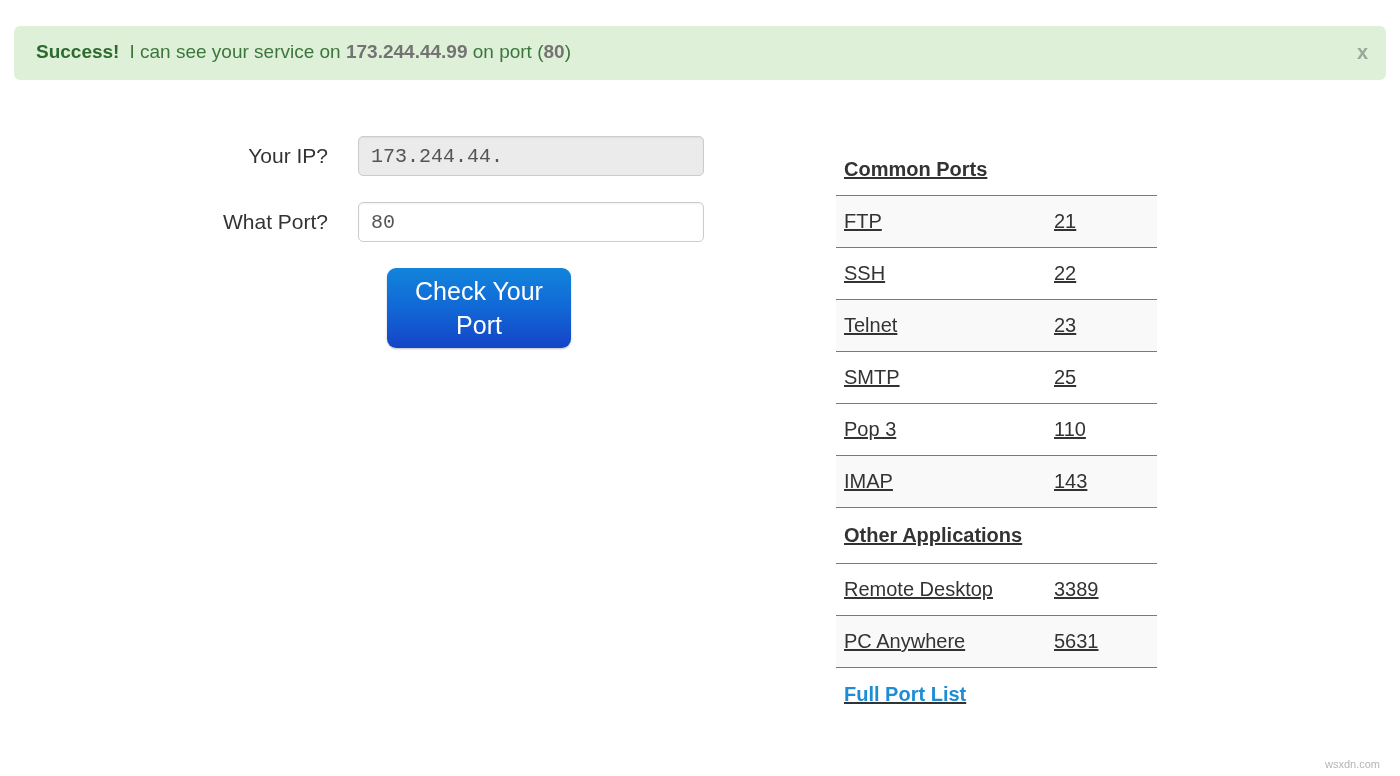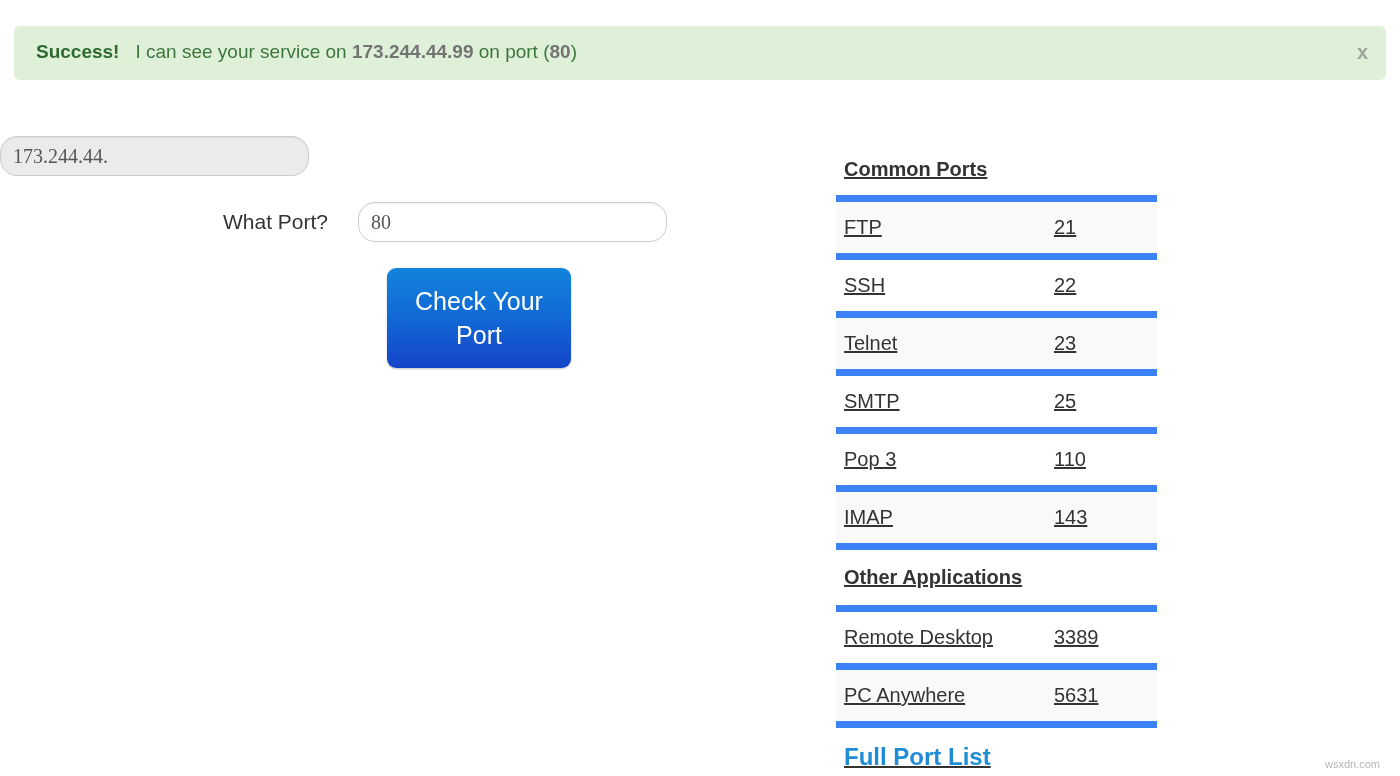--- a/index.html
+++ b/index.html
@@ -28,21 +28,21 @@
     padding: 12px 18px 14px 22px;
     color: #3c763d;
     font-size: 19px;
     line-height: 28px;
   }
   .alert-line { white-space: nowrap; }
   .alert b { font-weight: bold; color: #737373; }
   .alert .strong-title {
     font-weight: bold;
     color: #2d6a2f;
-    margin-right: 16px;
+    margin-right: 10px;
   }
   .alert-close {
     position: absolute;
     right: 18px;
     top: 16px;
     font-size: 20px;
     font-weight: bold;
     color: #9aa79a;
     cursor: pointer;
     line-height: 1;
@@ -63,44 +63,44 @@
   }
   .form-label {
     width: 358px;
     text-align: right;
     padding-right: 30px;
     box-sizing: border-box;
     font-size: 21px;
     color: #333333;
   }
   .form-input {
-    width: 309px;
+    width: 346px;
     height: 40px;
     box-sizing: border-box;
     border: 1px solid #cccccc;
-    border-radius: 17px;
+    border-radius: 5px;
     padding: 0 12px;
     font-size: 20px;
-    font-family: Liberation Serif, serif;
+    font-family: Liberation Mono, monospace;
     color: #555555;
     background: #ffffff;
     outline: none;
     box-shadow: inset 0 1px 2px rgba(0,0,0,0.06);
   }
   .form-input[disabled] {
     background: #ebebeb;
     color: #555555;
   }
   .btn-row {
     padding-left: 387px;
     margin-top: 10px;
   }
   .check-button {
     width: 184px;
-    height: 100px;
+    height: 80px;
     border: 0;
     border-radius: 9px;
     background: linear-gradient(to bottom, #1284db 0%, #1169d6 48%, #1544c8 100%);
     color: #ffffff;
     font-size: 25px;
     font-family: "Liberation Sans", sans-serif;
     line-height: 34px;
     cursor: pointer;
     box-shadow: 0 1px 2px rgba(0,0,0,0.25);
     padding: 0 18px;
@@ -117,21 +117,21 @@
   .ports-heading {
     font-size: 20px;
     font-weight: bold;
     color: #333333;
     padding: 4px 0 14px 8px;
   }
   .ports-table {
     width: 100%;
     border-collapse: collapse;
   }
-  .ports-table tr { border-top: 7px solid #3b82f6; }
+  .ports-table tr { border-top: 1px solid #3b82f6; }
   .ports-table tr.striped { background: #f9f9f9; }
   .ports-table td {
     padding: 14px 8px 14px 8px;
     font-size: 20px;
     color: #333333;
     border: 0;
   }
   .ports-table td.port-num {
     width: 95px;
     text-align: left;
@@ -142,21 +142,21 @@
     font-size: 20px;
     font-weight: bold;
     color: #333333;
     padding: 16px 8px 16px 8px;
     margin-left: 27px;
   }
   .ports-table a.port-link {
     color: #1f8dd6;
     font-weight: bold;
     text-decoration: none;
-    font-size: 24px;
+    font-size: 20px;
     text-align: right;
   }
   .ports-table tr.link-row td { padding-top: 15px; padding-bottom: 15px; }
 
   
   .watermark {
     position: absolute;
     right: 20px;
     bottom: 6px;
     font-size: 11px;
@@ -170,20 +170,21 @@
 <div class="alert">
   <div class="alert-line">
     <span class="strong-title">Success!</span><span>I can see your service on </span><b>173.244.44.99</b><span> on port (</span><b>80</b><span>)</span>
   </div>
   <span class="alert-close">x</span>
 </div>
 
 <div class="form-area">
 
   <div class="form-row">
+    <div class="form-label">Your IP?</div>
     <input class="form-input" type="text" disabled="" value="173.244.44." style="">
   </div>
 
   <div class="form-row">
     <div class="form-label">What Port?</div>
     <input class="form-input" type="text" value="80" style="">
   </div>
 
   <div class="btn-row">
     <button class="check-button">Check Your Port</button>

